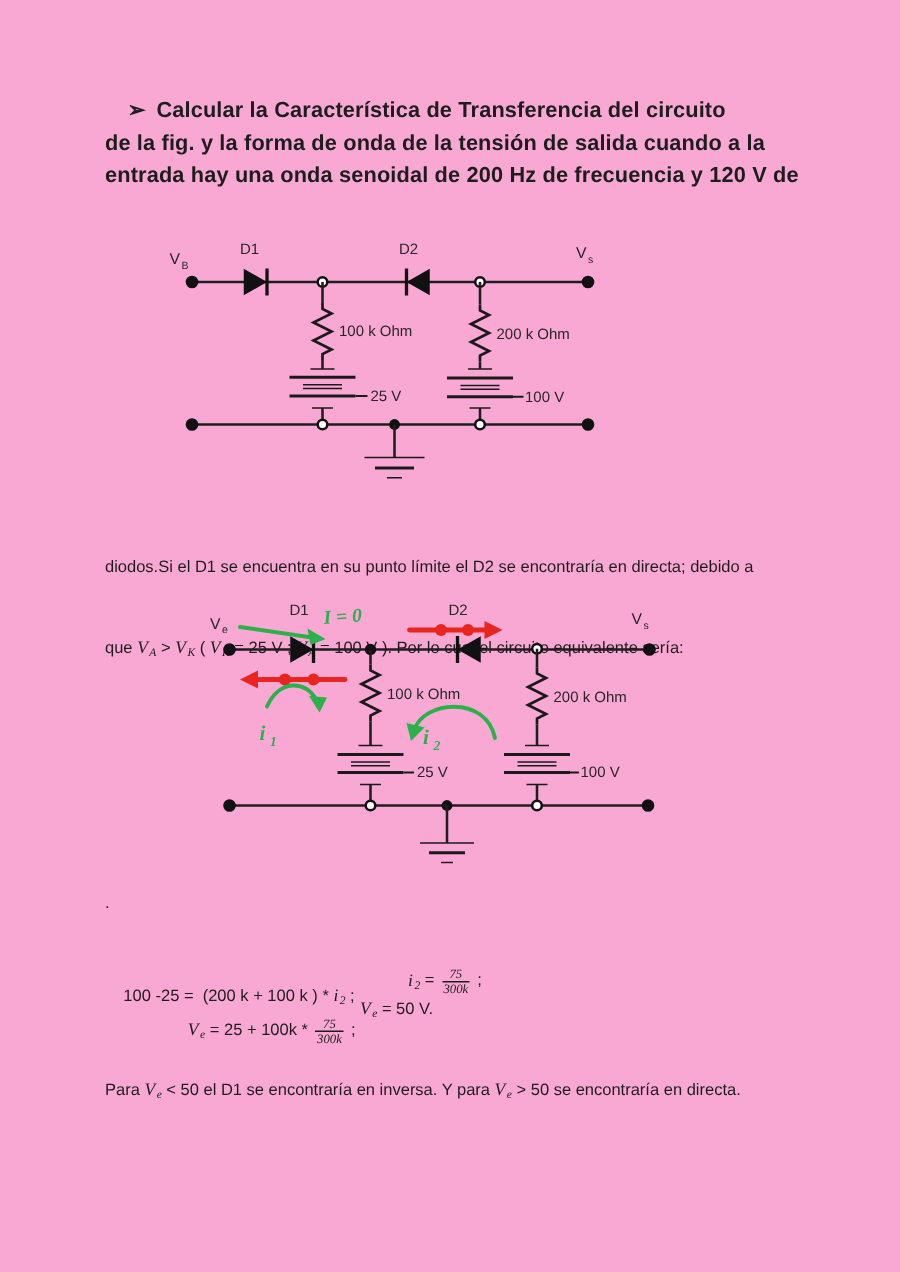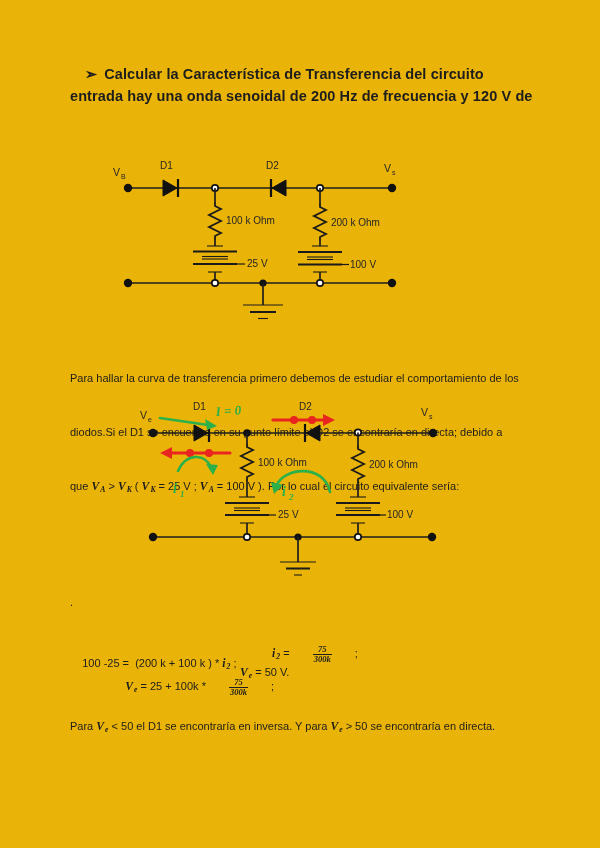--- a/index.html
+++ b/index.html
@@ -1,25 +1,25 @@
 <!DOCTYPE html>
 <html><head>
 <meta charset="utf-8">
 <style>
   html,body{margin:0;padding:0;background:#fff;}
-  .page{position:relative;width:600px;height:848px;background:#eab308;overflow:hidden;
+  .page{position:relative;width:600px;height:848px;background:#f9a8d4;overflow:hidden;
         font-family:"Liberation Sans",sans-serif;color:var(--ink,#1d1d1d);}
   .title{position:absolute;left:70px;top:64px;width:505px;font-weight:bold;
          font-size:14.5px;line-height:21.5px;letter-spacing:0.1px;}
   .title .bullet{padding-left:15px;padding-right:7px;}
   .intro{position:absolute;left:70px;top:333px;width:515px;font-size:11px;line-height:18px;white-space:pre-wrap;}
-  .mvar{font-family:"Liberation Serif",serif;font-style:italic;font-weight:bold;font-size:1.06em;text-align:center;}
+  .mvar{font-family:"Liberation Serif",serif;font-style:italic;font-weight:normal;font-size:1.06em;text-align:center;}
   .mvar sub{font-size:0.66em;vertical-align:-0.28em;margin-left:1px;font-style:italic;}
   .frac{display:inline-block;text-align:center;vertical-align:-0.62em;line-height:1.05;
-        font-family:"Liberation Serif",serif;font-style:italic;font-weight:bold;font-size:8.5px;margin:0 20px;}
+        font-family:"Liberation Serif",serif;font-style:italic;font-weight:normal;font-size:8.5px;margin:0 2px;}
   .frac .num{display:block;border-bottom:1.2px solid #1d1d1d;padding:0 2px;}
   .frac .den{display:block;padding:0 1px;}
   .eq{position:absolute;left:70px;font-size:11px;white-space:pre-wrap;width:520px;}
   .eq .abs{position:absolute;top:0;}
   .conclusions{position:absolute;left:70px;top:683px;width:525px;font-size:11px;
                line-height:17.6px;white-space:pre-wrap;}
   .figure{position:absolute;}
   svg text{font-family:"Liberation Sans",sans-serif;fill:#262626;}
   .lbl{font-size:10px;}
   .lbl-v{font-size:10.5px;}
@@ -40,20 +40,21 @@
   .red{stroke:var(--annotation-red,#e8251f);stroke-width:3.2;stroke-linecap:round;}
   .red-fill{fill:var(--annotation-red,#e8251f);}
 </style>
 </head>
 <body>
 
 <div class="page" style="--ink: #1d1d1d; --annotation-green: #2bb04a; --annotation-red: #e8251f;">
 
   <div class="title">
     <div><span class="bullet">➢</span><span>Calcular la Característica de Transferencia del circuito</span></div>
+    <div>de la fig. y la forma de onda de la tensión de salida cuando a la</div>
     <div>entrada hay una onda senoidal de 200 Hz de frecuencia y 120 V de</div>
   </div>
 
   <svg class="figure" style="left:100px;top:155px" width="320" height="178" viewBox="0 0 320 178">
     <g>
       <line class="wire" x1="28" y1="33" x2="292" y2="33"></line>
       <circle class="node-fill" cx="28" cy="33" r="4.2"></circle>
       <circle class="node-fill" cx="292" cy="33" r="4.2"></circle>
     </g>
     <text class="lbl-v" x="13" y="21">V</text>
@@ -116,21 +117,20 @@
     </g>
     <g>
       <line class="wire" x1="163" y1="128" x2="163" y2="150"></line>
       <line class="plate-thin" x1="143" y1="150" x2="183" y2="150"></line>
       <line class="plate" x1="150" y1="157" x2="176" y2="157"></line>
       <line class="plate-thin" x1="158" y1="163.5" x2="168" y2="163.5"></line>
     </g>
   </svg>
 
   <div class="intro">
-    <div>Para hallar la curva de transferencia primero debemos de estudiar el comportamiento de los</div>
     <div>diodos.Si el D1 se encuentra en su punto límite el D2 se encontraría en directa; debido a</div>
     <div>que <span class="mvar">V<sub>A</sub></span> &gt; <span class="mvar">V<sub>K</sub></span> ( <span class="mvar">V<sub>K</sub></span> = 25 V ; <span class="mvar">V<sub>A</sub></span> = 100 V ). Por lo cual el circuito equivalente sería:</div>
   </div>
 
   <svg class="figure" style="left:130px;top:395px" width="330" height="192" viewBox="0 0 330 192">
     <g>
       <line class="wire" x1="23" y1="38" x2="303" y2="38"></line>
       <circle class="node-fill" cx="23" cy="38" r="4.2"></circle>
       <circle class="node-fill" cx="303" cy="38" r="4.2"></circle>
     </g>

